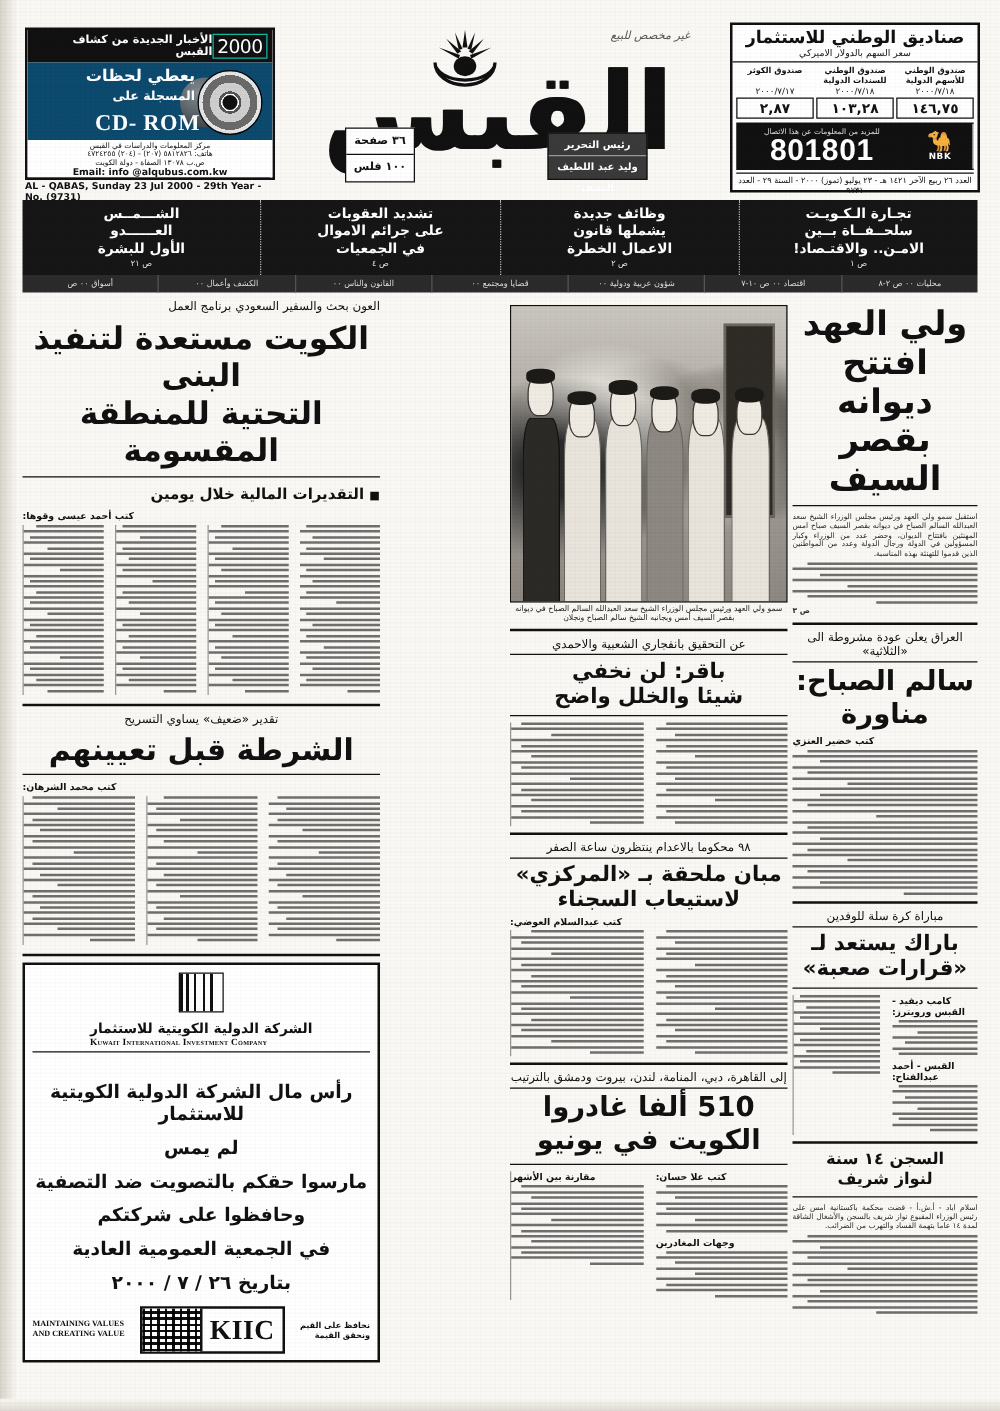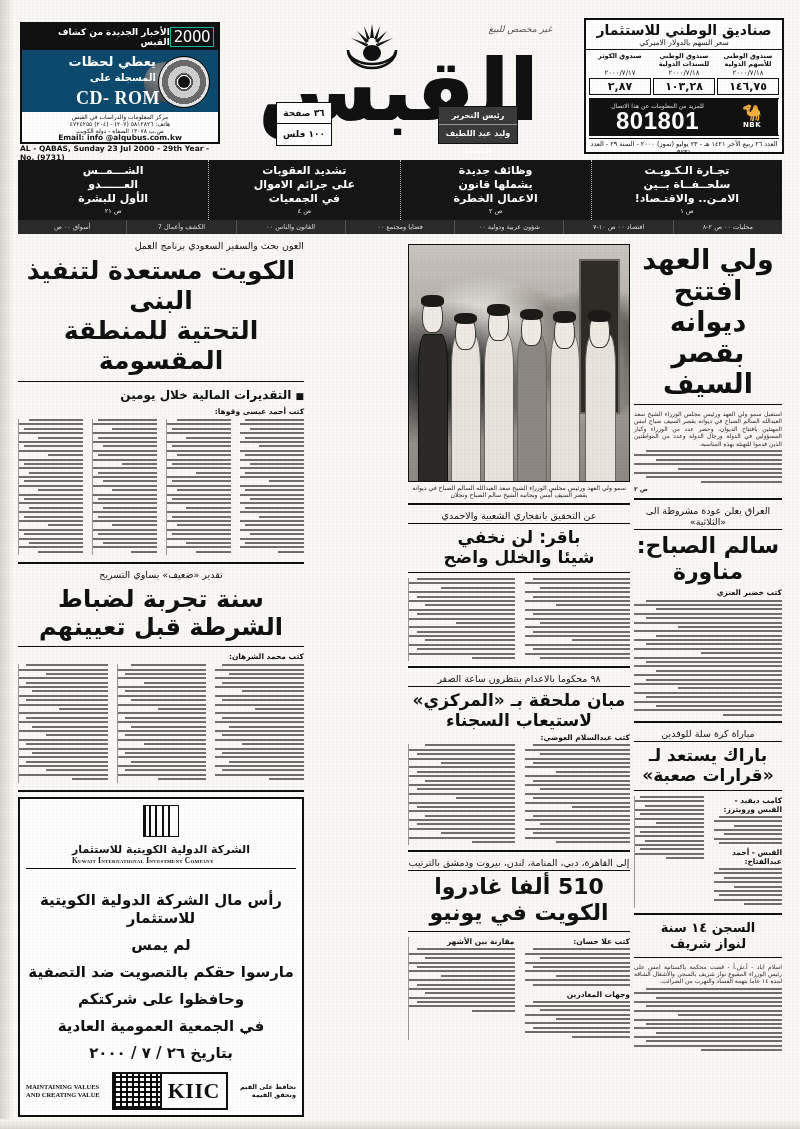--- a/index.html
+++ b/index.html
@@ -105,21 +105,21 @@
   
   .col-right{position:absolute;right:0;top:0;width:148px;}
   .col-mid{position:absolute;right:152px;top:0;width:222px;}
   .col-left{position:absolute;left:0;top:0;width:286px;}
 
   .kicker{font-size:9.5px;direction:rtl;text-align:center;border-bottom:1px solid #111;padding-bottom:2px;margin-bottom:3px;}
   .hl-xl{font-size:27px;font-weight:bold;direction:rtl;text-align:center;line-height:31px;letter-spacing:-1px;}
   .hl-lg{font-size:22px;font-weight:bold;direction:rtl;text-align:center;line-height:26px;letter-spacing:-.8px;}
   .hl-md{font-size:17px;font-weight:bold;direction:rtl;text-align:center;line-height:20px;letter-spacing:-.5px;}
   .hl-sm{font-size:13px;font-weight:bold;direction:rtl;text-align:center;line-height:16px;}
-  .byline{font-size:7.5px;direction:rtl;font-weight:bold;text-align:right;}
+  .byline{font-size:7.5px;direction:rtl;font-weight:bold;text-align:left;}
   .lead{font-size:6px;line-height:7.4px;direction:rtl;text-align:justify;color:#2a2a2a;}
 
   
   .txt{direction:rtl;}
   .txt .ln{height:2px;background:#3a3a3a;margin-bottom:2.4px;opacity:.72;}
   .txt .ln.s70{width:70%;}
   .txt .ln.s85{width:85%;}
   .txt .ln.s92{width:92%;}
   .txt .ln.s55{width:55%;}
   .txt .ln.s40{width:40%;}
@@ -293,21 +293,21 @@
         <div class="l">الأول للبشرة</div>
         <div class="pg">ص ٢١</div>
       </div>
     </div>
     <div class="subbar">
       <div class="sb">محليات ٠٠ ص ٢-٨</div>
       <div class="sb">اقتصاد ٠٠ ص ١٠-٧</div>
       <div class="sb">شؤون عربية ودولية ٠٠</div>
       <div class="sb">قضايا ومجتمع ٠٠</div>
       <div class="sb">القانون والناس ٠٠</div>
-      <div class="sb">الكشف وأعمال 7</div>
+      <div class="sb">الكشف وأعمال ٠٠</div>
       <div class="sb">أسواق ٠٠ ص</div>
     </div>
 
     <div class="content">
 
       <div class="col-right">
 
         <div>
           <div class="hl-xl" style="margin-top:4px;">ولي العهد</div>
           <div class="hl-xl">افتتح ديوانه</div>
@@ -798,21 +798,20 @@
                   <div class="ln s70"></div>
               </div>
             </div>
           </div>
         </div>
 
         <div class="sep2" style="margin-top:7px;"></div>
 
         <div>
           <div class="kicker" style="border-bottom:none;">تقدير «ضعيف» يساوي التسريح</div>
-          <div class="hl-xl" style="font-size:24px;line-height:28px;">سنة تجربة لضباط</div>
           <div class="hl-xl" style="font-size:24px;line-height:28px;">الشرطة قبل تعيينهم</div>
           <div class="sep"></div>
           <div class="byline">كتب محمد الشرهان:</div>
           <div class="colsplit" style="margin-top:3px;gap:5px;">
             <div>
               <div class="txt">
                 <div class="ln s92"></div>
                   <div class="ln"></div>
                   <div class="ln s85"></div>
                   <div class="ln"></div>

